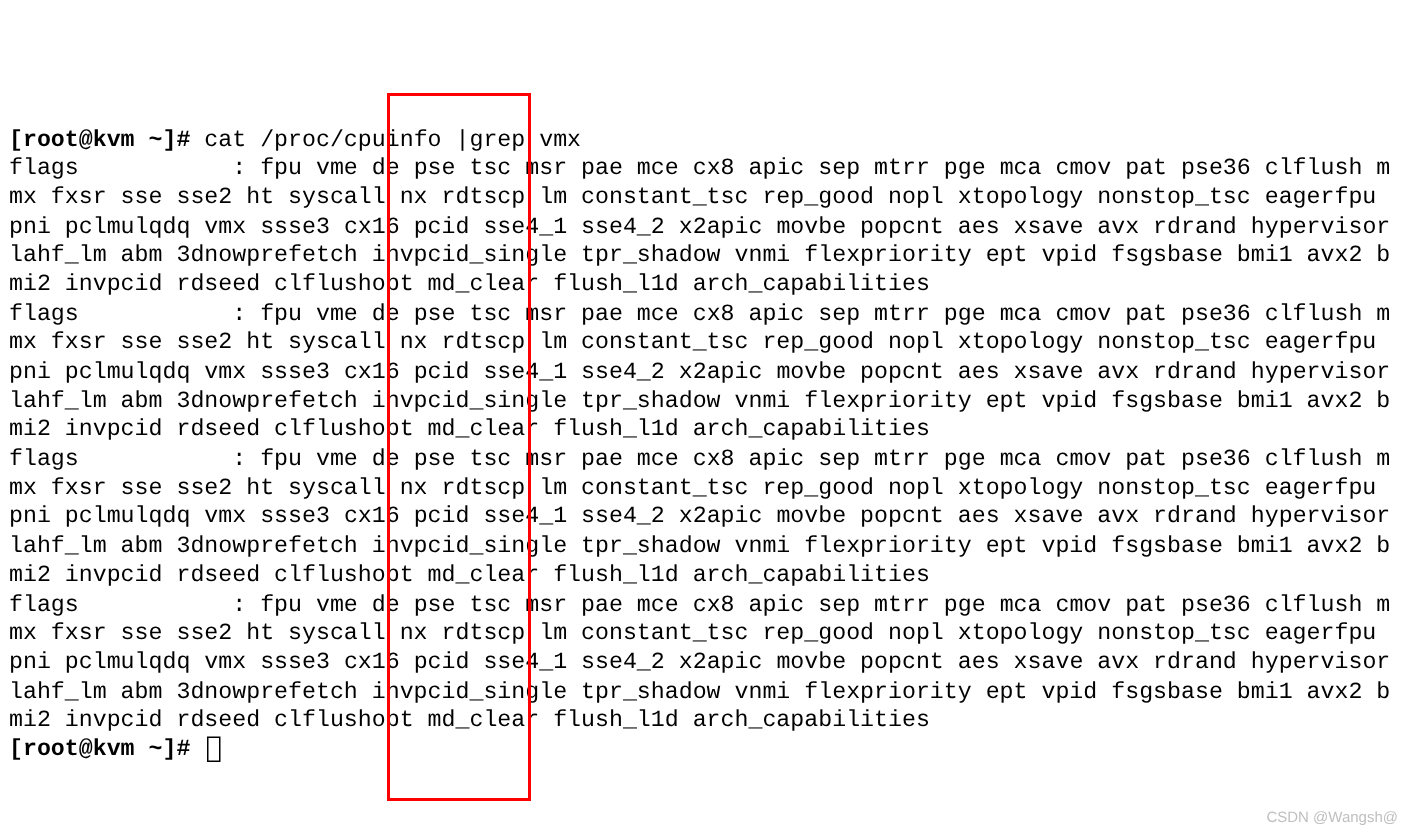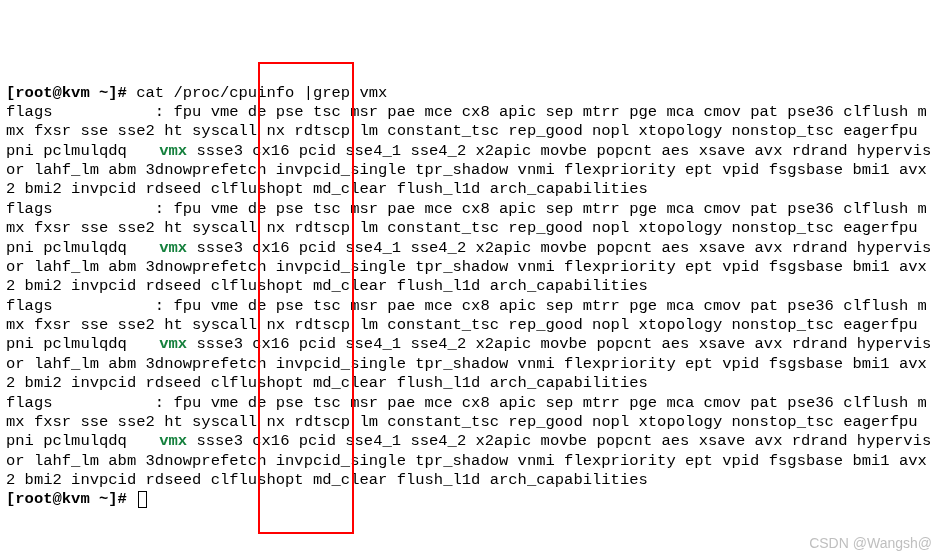--- a/index.html
+++ b/index.html
@@ -11,41 +11,41 @@
       color: #000;
       padding: 6px;
       position: relative;
       width: 938px;
       height: 555px;
       white-space: pre-wrap;
       word-break: break-all;
     }
     .prompt { font-weight: bold; }
     .line { display: block; }
-    .hl { color: #15803d; font-weight: bold; margin-left: 23px; }
+    .hl { color: #000000; font-weight: normal; }
     .cursor {
       display: inline-block;
       width: 9px;
       height: 17px;
       border: 1px solid #000;
       vertical-align: text-bottom;
       margin-left: 2px;
     }
     .red-box {
       position: absolute;
       border: 2px solid #ff0000;
       pointer-events: none;
     }
     .watermark {
       position: absolute;
       right: 6px;
       bottom: 3px;
       color: #bfbfbf;
       font-family: Arial, sans-serif;
-      font-size: 14px;
+      font-size: 10px;
     }
   </style>
 </head>
 <body>
 
 
 
 <div id="terminal"><span class="line"><span class="prompt">[root@kvm ~]# </span><span>cat /proc/cpuinfo |grep vmx</span></span><span class="line"><span>flags           : </span><span>fpu vme de pse tsc msr pae mce cx8 apic sep mtrr pge mca cmov pat pse36 clflush mmx fxsr sse sse2 ht syscall nx rdtscp lm constant_tsc rep_good nopl xtopology nonstop_tsc eagerfpu pni pclmulqdq </span><span class="hl">vmx</span><span> ssse3 cx16 pcid sse4_1 sse4_2 x2apic movbe popcnt aes xsave avx rdrand hypervisor lahf_lm abm 3dnowprefetch invpcid_single tpr_shadow vnmi flexpriority ept vpid fsgsbase bmi1 avx2 bmi2 invpcid rdseed clflushopt md_clear flush_l1d arch_capabilities</span></span><span class="line"><span>flags           : </span><span>fpu vme de pse tsc msr pae mce cx8 apic sep mtrr pge mca cmov pat pse36 clflush mmx fxsr sse sse2 ht syscall nx rdtscp lm constant_tsc rep_good nopl xtopology nonstop_tsc eagerfpu pni pclmulqdq </span><span class="hl">vmx</span><span> ssse3 cx16 pcid sse4_1 sse4_2 x2apic movbe popcnt aes xsave avx rdrand hypervisor lahf_lm abm 3dnowprefetch invpcid_single tpr_shadow vnmi flexpriority ept vpid fsgsbase bmi1 avx2 bmi2 invpcid rdseed clflushopt md_clear flush_l1d arch_capabilities</span></span><span class="line"><span>flags           : </span><span>fpu vme de pse tsc msr pae mce cx8 apic sep mtrr pge mca cmov pat pse36 clflush mmx fxsr sse sse2 ht syscall nx rdtscp lm constant_tsc rep_good nopl xtopology nonstop_tsc eagerfpu pni pclmulqdq </span><span class="hl">vmx</span><span> ssse3 cx16 pcid sse4_1 sse4_2 x2apic movbe popcnt aes xsave avx rdrand hypervisor lahf_lm abm 3dnowprefetch invpcid_single tpr_shadow vnmi flexpriority ept vpid fsgsbase bmi1 avx2 bmi2 invpcid rdseed clflushopt md_clear flush_l1d arch_capabilities</span></span><span class="line"><span>flags           : </span><span>fpu vme de pse tsc msr pae mce cx8 apic sep mtrr pge mca cmov pat pse36 clflush mmx fxsr sse sse2 ht syscall nx rdtscp lm constant_tsc rep_good nopl xtopology nonstop_tsc eagerfpu pni pclmulqdq </span><span class="hl">vmx</span><span> ssse3 cx16 pcid sse4_1 sse4_2 x2apic movbe popcnt aes xsave avx rdrand hypervisor lahf_lm abm 3dnowprefetch invpcid_single tpr_shadow vnmi flexpriority ept vpid fsgsbase bmi1 avx2 bmi2 invpcid rdseed clflushopt md_clear flush_l1d arch_capabilities</span></span><span class="line"><span class="prompt">[root@kvm ~]# </span><span class="cursor"></span></span></div>
 
 <div class="red-box" style="left: 258px; top: 62px; width: 96px; height: 472px;"></div>

